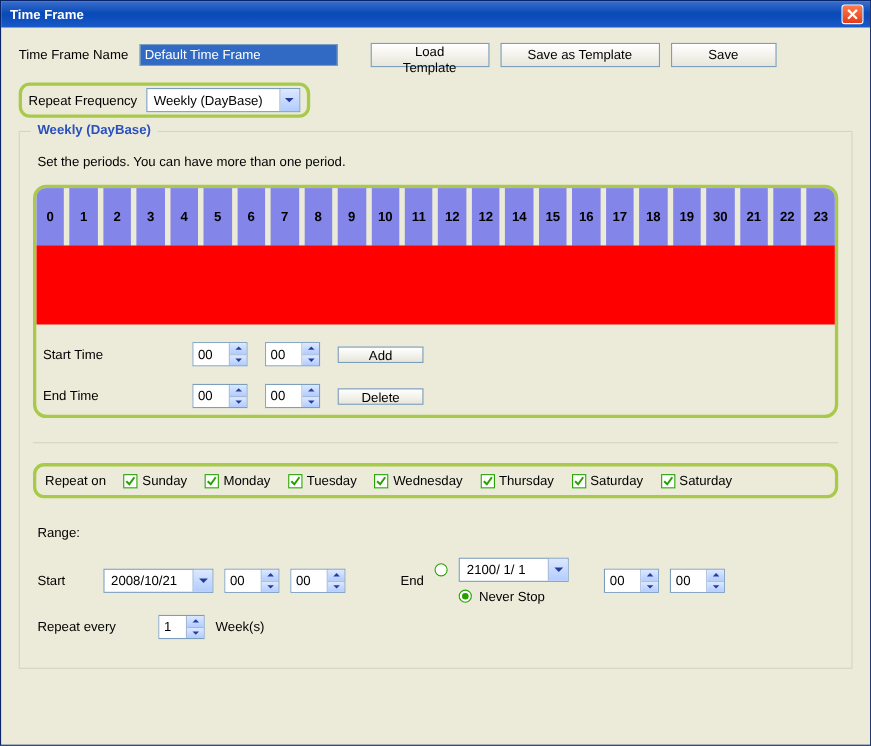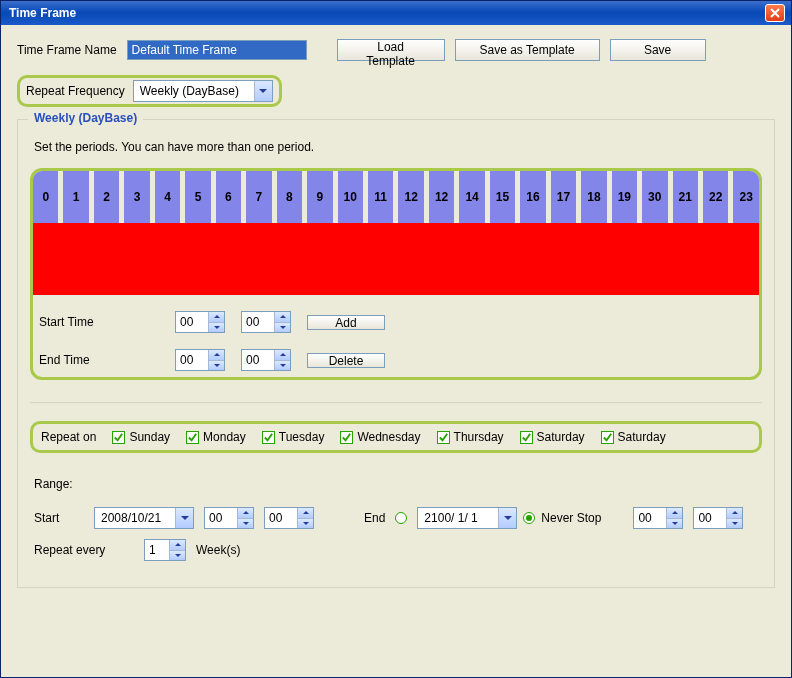--- a/index.html
+++ b/index.html
@@ -229,21 +229,21 @@
     width: 6px; height: 6px; border-radius: 50%;
     background: #28a000;
   }
   .range-row {
     display: flex;
     align-items: center;
     gap: 10px;
     margin-bottom: 10px;
   }
   .range-section { margin-top: 24px; padding: 0 4px; }
-  .end-col { display: flex; flex-direction: row; gap: 6px; }
+  .end-col { display: flex; flex-direction: column; gap: 6px; align-items: center; }
   .mt8 { margin-top: 8px; }
 </style>
 </head>
 <body>
 
 <div class="titlebar">
   <span class="title-text">Time Frame</span>
   <div class="close-btn">
     <span>
       <svg viewBox="0 0 10 10" width="10" height="10">

